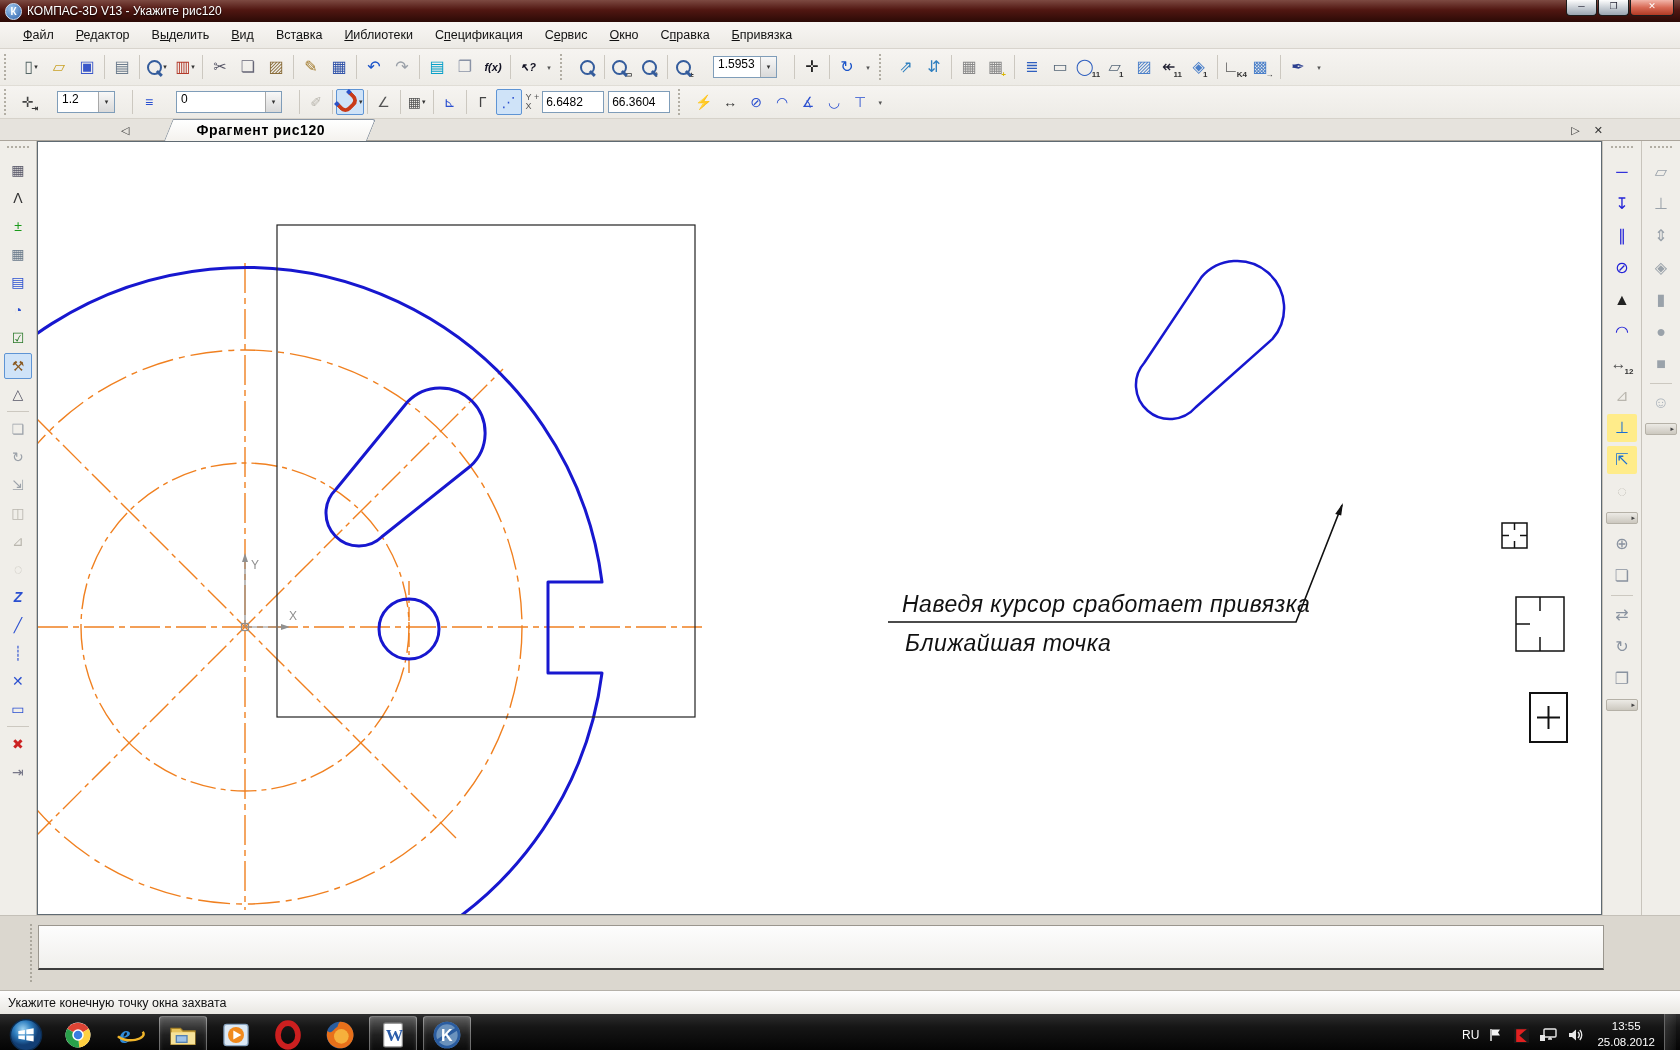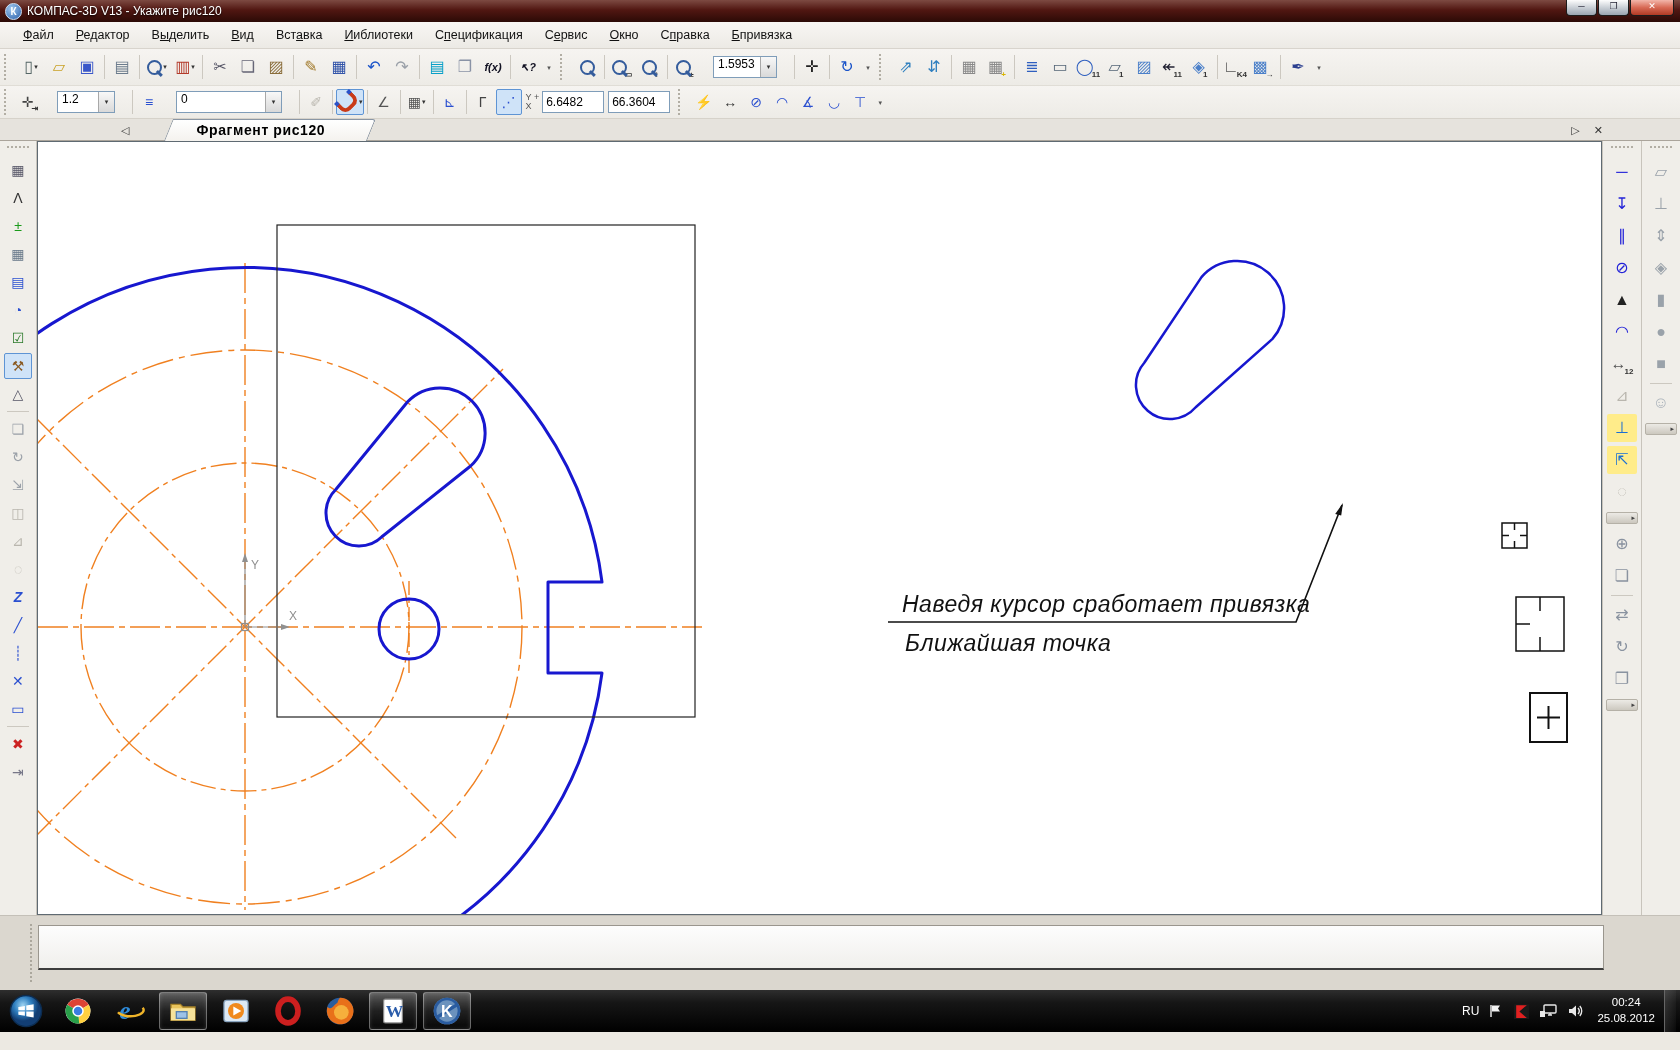--- a/index.html
+++ b/index.html
@@ -607,20 +607,23 @@
           </div>
       </div>
     </div>
   </div>
 
   <div class="bottom-dock">
     <div class="dock-handle"></div>
     <div class="dock-panel"></div>
   </div>
 
+  <div class="statusbar">
+    <span>Укажите конечную точку окна захвата</span>
+  </div>
 
   <div class="taskbar">
     <div class="task-btn">
       <svg width="34" height="34" viewBox="0 0 24 24">
         <defs>
             <radialGradient id="orb" cx="40%" cy="32%">
               <stop offset="0%" stop-color="#9fd4f2"></stop>
               <stop offset="55%" stop-color="#2f7fc0"></stop>
               <stop offset="100%" stop-color="#123e74"></stop>
             </radialGradient>
@@ -705,19 +708,19 @@
       <svg width="19" height="16" viewBox="0 0 19 16">
         <rect x="5" y="2" width="12" height="8" rx="1" fill="none" stroke="#e8e8e8" stroke-width="1.4"></rect>
         <path d="M9 12 H13 M11 10 V12" stroke="#e8e8e8" stroke-width="1.4"></path>
         <rect x="1" y="8" width="5" height="6" fill="#e8e8e8"></rect>
       </svg>
       <svg width="17" height="16" viewBox="0 0 17 16">
         <path d="M2 6 H5 L9 2.5 V13.5 L5 10 H2 Z" fill="#e8e8e8"></path>
         <path d="M11 5 A4.5 4.5 0 0 1 11 11 M12.8 3 A7.5 7.5 0 0 1 12.8 13" stroke="#e8e8e8" stroke-width="1.4" fill="none"></path>
       </svg>
       <div class="clock">
-        <div>00:24</div>
+        <div>13:55</div>
         <div>25.08.2012</div>
       </div>
       <div class="show-desktop"></div>
     </div>
   </div>
 </div>
 
 </body></html>

